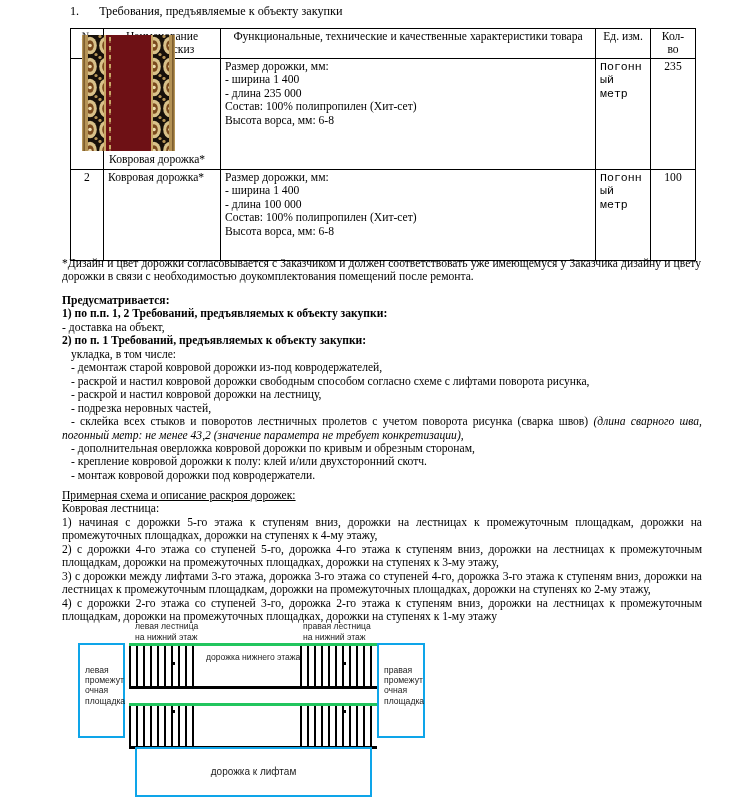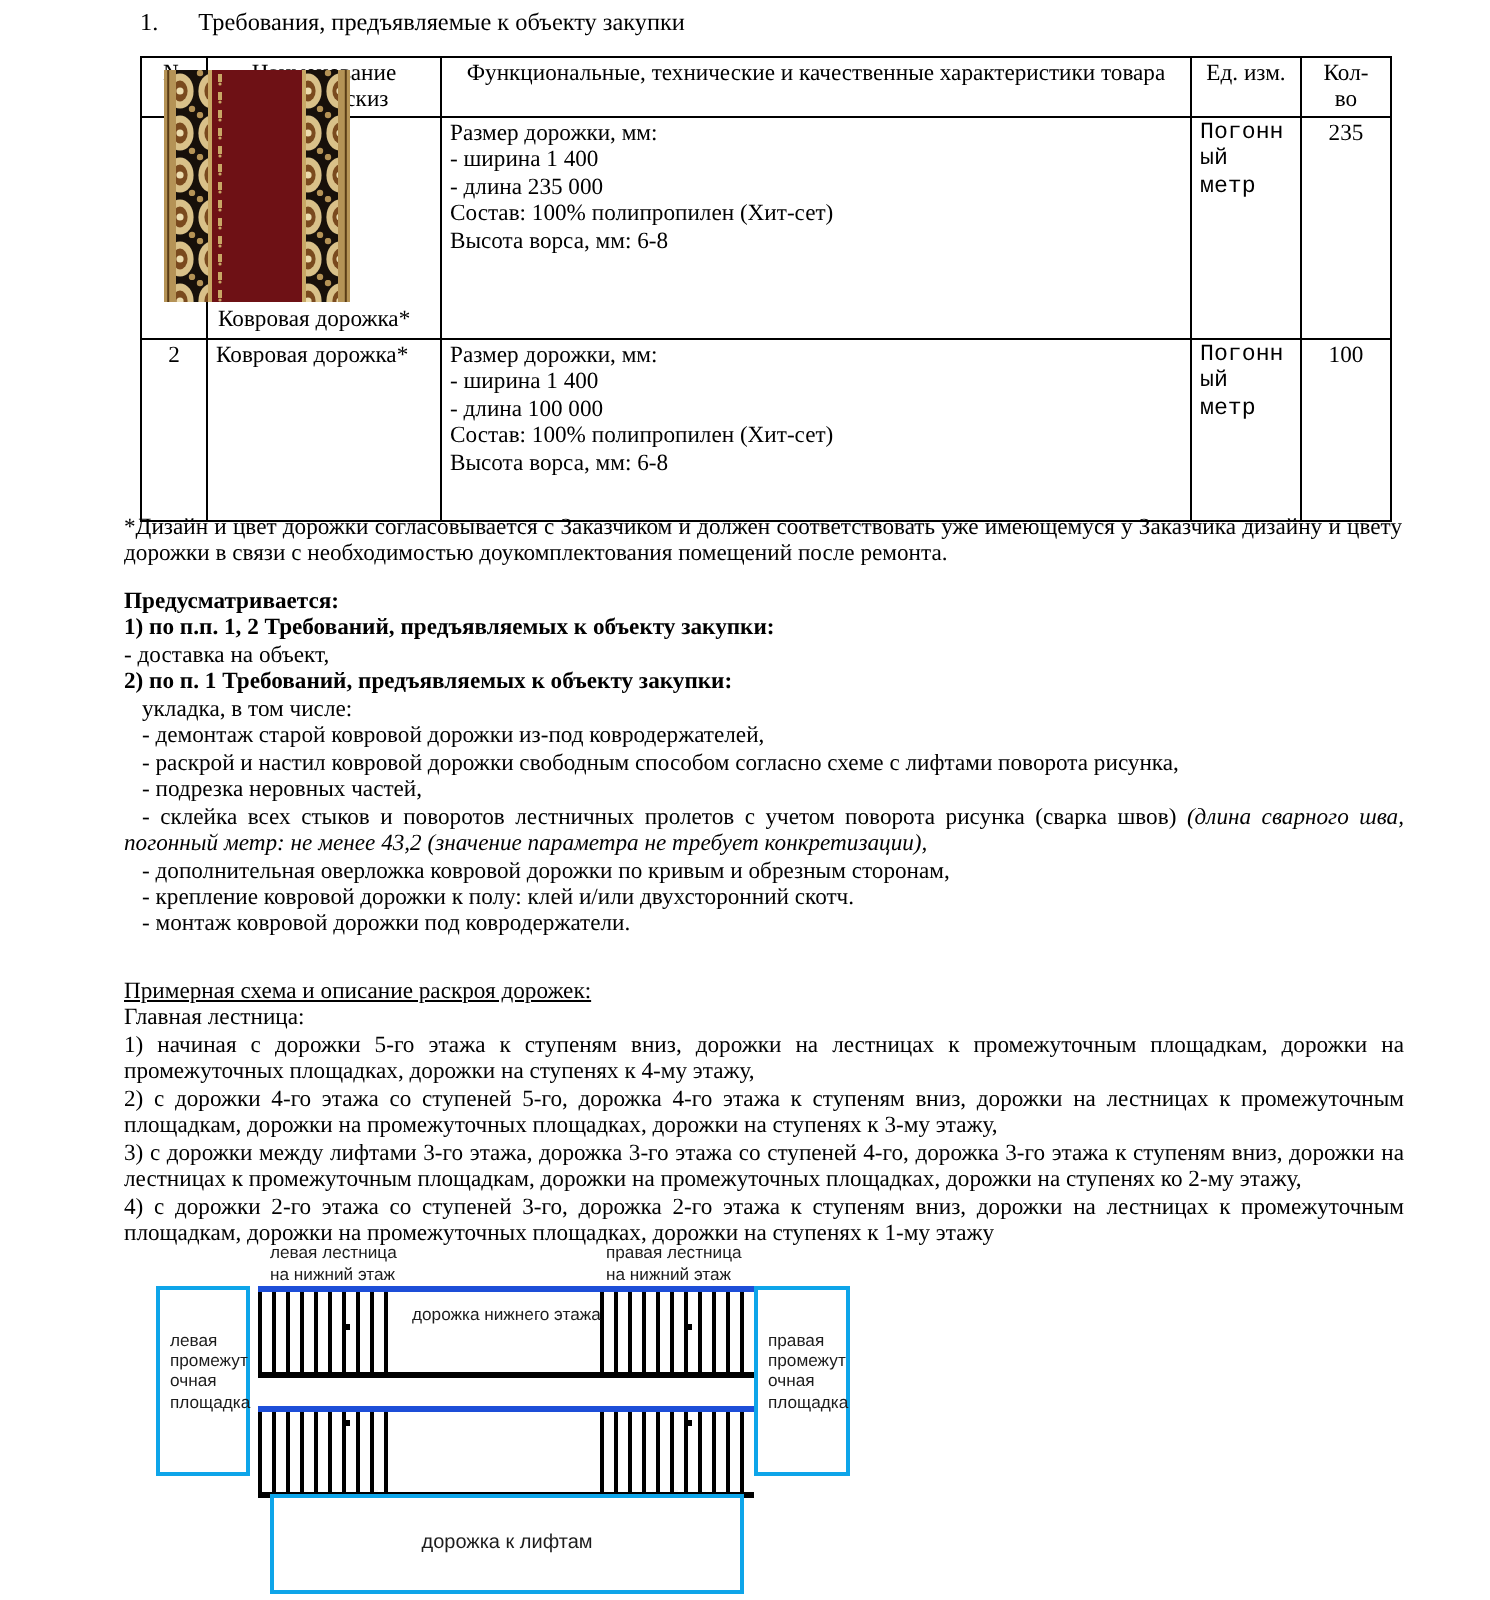--- a/index.html
+++ b/index.html
@@ -49,21 +49,21 @@
   .dg{position:absolute;font-family:"Liberation Sans", sans-serif;color:#1c1c1c;}
   .pre{white-space:pre-line;}
   .dlabel{font-size:8.6px;line-height:10.5px;}
   .lbl-left-stairs{left:135px;top:621px;}
   .lbl-right-stairs{left:303px;top:621px;}
   .dbox{border:2px solid #0ea5e9;box-sizing:border-box;background:#fff;}
   .left-landing{left:78px;top:643px;width:47px;height:95px;}
   .right-landing{left:377px;top:643px;width:48px;height:95px;}
   .landing-txt{display:block;padding:20px 0 0 5px;font-size:8.6px;line-height:10.2px;}
   .band{left:129px;top:643px;width:248px;height:46px;box-sizing:border-box;
-        border-top:3px solid #1d4ed8;border-bottom:3px solid #000;display:flex;background:#fff;}
+        border-top:3px solid #22c55e;border-bottom:3px solid #000;display:flex;background:#fff;}
   .band.bot{top:703px;align-items:flex-end;}
   .stripes{background:repeating-linear-gradient(90deg,#000 0 2px,#ffffff 2px 7px);height:100%;}
   .s-left{width:68px;} .s-right{width:77px;}
   .mid{flex:1;position:relative;background:#fff;}
   .mid-label{position:absolute;left:9px;top:5px;font-size:8.6px;white-space:nowrap;}
   .mid-label.upper{top:3px;}
   .mid-label.small{top:24px;font-size:7.6px;line-height:8.6px;white-space:pre-line;}
   .elevator{left:135px;top:747px;width:237px;height:50px;border-width:2.5px;
             display:flex;align-items:center;justify-content:center;}
   .elevator span{font-size:10px;}
@@ -163,30 +163,31 @@
   <p class="footnote">*Дизайн и цвет дорожки согласовывается с Заказчиком и должен соответствовать уже имеющемуся у Заказчика дизайну и цвету дорожки в связи с необходимостью доукомплектования помещений после ремонта.</p>
 
   <div class="provisions">
     <div class="b">Предусматривается:</div>
     <div class="b">1) по п.п. 1, 2 Требований, предъявляемых к объекту закупки:</div>
     <div>- доставка на объект,</div>
     <div class="b">2) по п. 1 Требований, предъявляемых к объекту закупки:</div>
     <div class="ind">укладка, в том числе:</div>
     <div class="ind">- демонтаж старой ковровой дорожки из-под ковродержателей,</div>
     <div class="ind">- раскрой и настил ковровой дорожки свободным способом согласно схеме с лифтами поворота рисунка,</div>
+    <div class="ind">- раскрой и настил ковровой дорожки на лестницу,</div>
     <div class="ind">- подрезка неровных частей,</div>
     <div class="just"><span>- склейка всех стыков и поворотов лестничных пролетов с учетом поворота рисунка (сварка швов) </span><i>(длина сварного шва, погонный метр: не менее 43,2 (значение параметра не требует конкретизации),</i></div>
     <div class="ind">- дополнительная оверложка ковровой дорожки по кривым и обрезным сторонам,</div>
     <div class="ind">- крепление ковровой дорожки к полу: клей и/или двухсторонний скотч.</div>
     <div class="ind">- монтаж ковровой дорожки под ковродержатели.</div>
   </div>
 
   <div class="scheme">
     <div class="u">Примерная схема и описание раскроя дорожек:</div>
-    <div>Главная лестница:</div>
+    <div>Ковровая лестница:</div>
     <div class="item">1) начиная с дорожки 5-го этажа к ступеням вниз, дорожки на лестницах к промежуточным площадкам, дорожки на промежуточных площадках, дорожки на ступенях к 4-му этажу,</div>
     <div class="item">2) с дорожки 4-го этажа со ступеней 5-го, дорожка 4-го этажа к ступеням вниз, дорожки на лестницах к промежуточным площадкам, дорожки на промежуточных площадках, дорожки на ступенях к 3-му этажу,</div>
     <div class="item">3) с дорожки между лифтами 3-го этажа, дорожка 3-го этажа со ступеней 4-го, дорожка 3-го этажа к ступеням вниз, дорожки на лестницах к промежуточным площадкам, дорожки на промежуточных площадках, дорожки на ступенях ко 2-му этажу,</div>
     <div class="item">4) с дорожки 2-го этажа со ступеней 3-го, дорожка 2-го этажа к ступеням вниз, дорожки на лестницах к промежуточным площадкам, дорожки на промежуточных площадках, дорожки на ступенях к 1-му этажу</div>
   </div>
 
   <div class="dg dlabel pre lbl-left-stairs">левая лестница
 на нижний этаж</div>
   <div class="dg dlabel pre lbl-right-stairs">правая лестница
 на нижний этаж</div>

